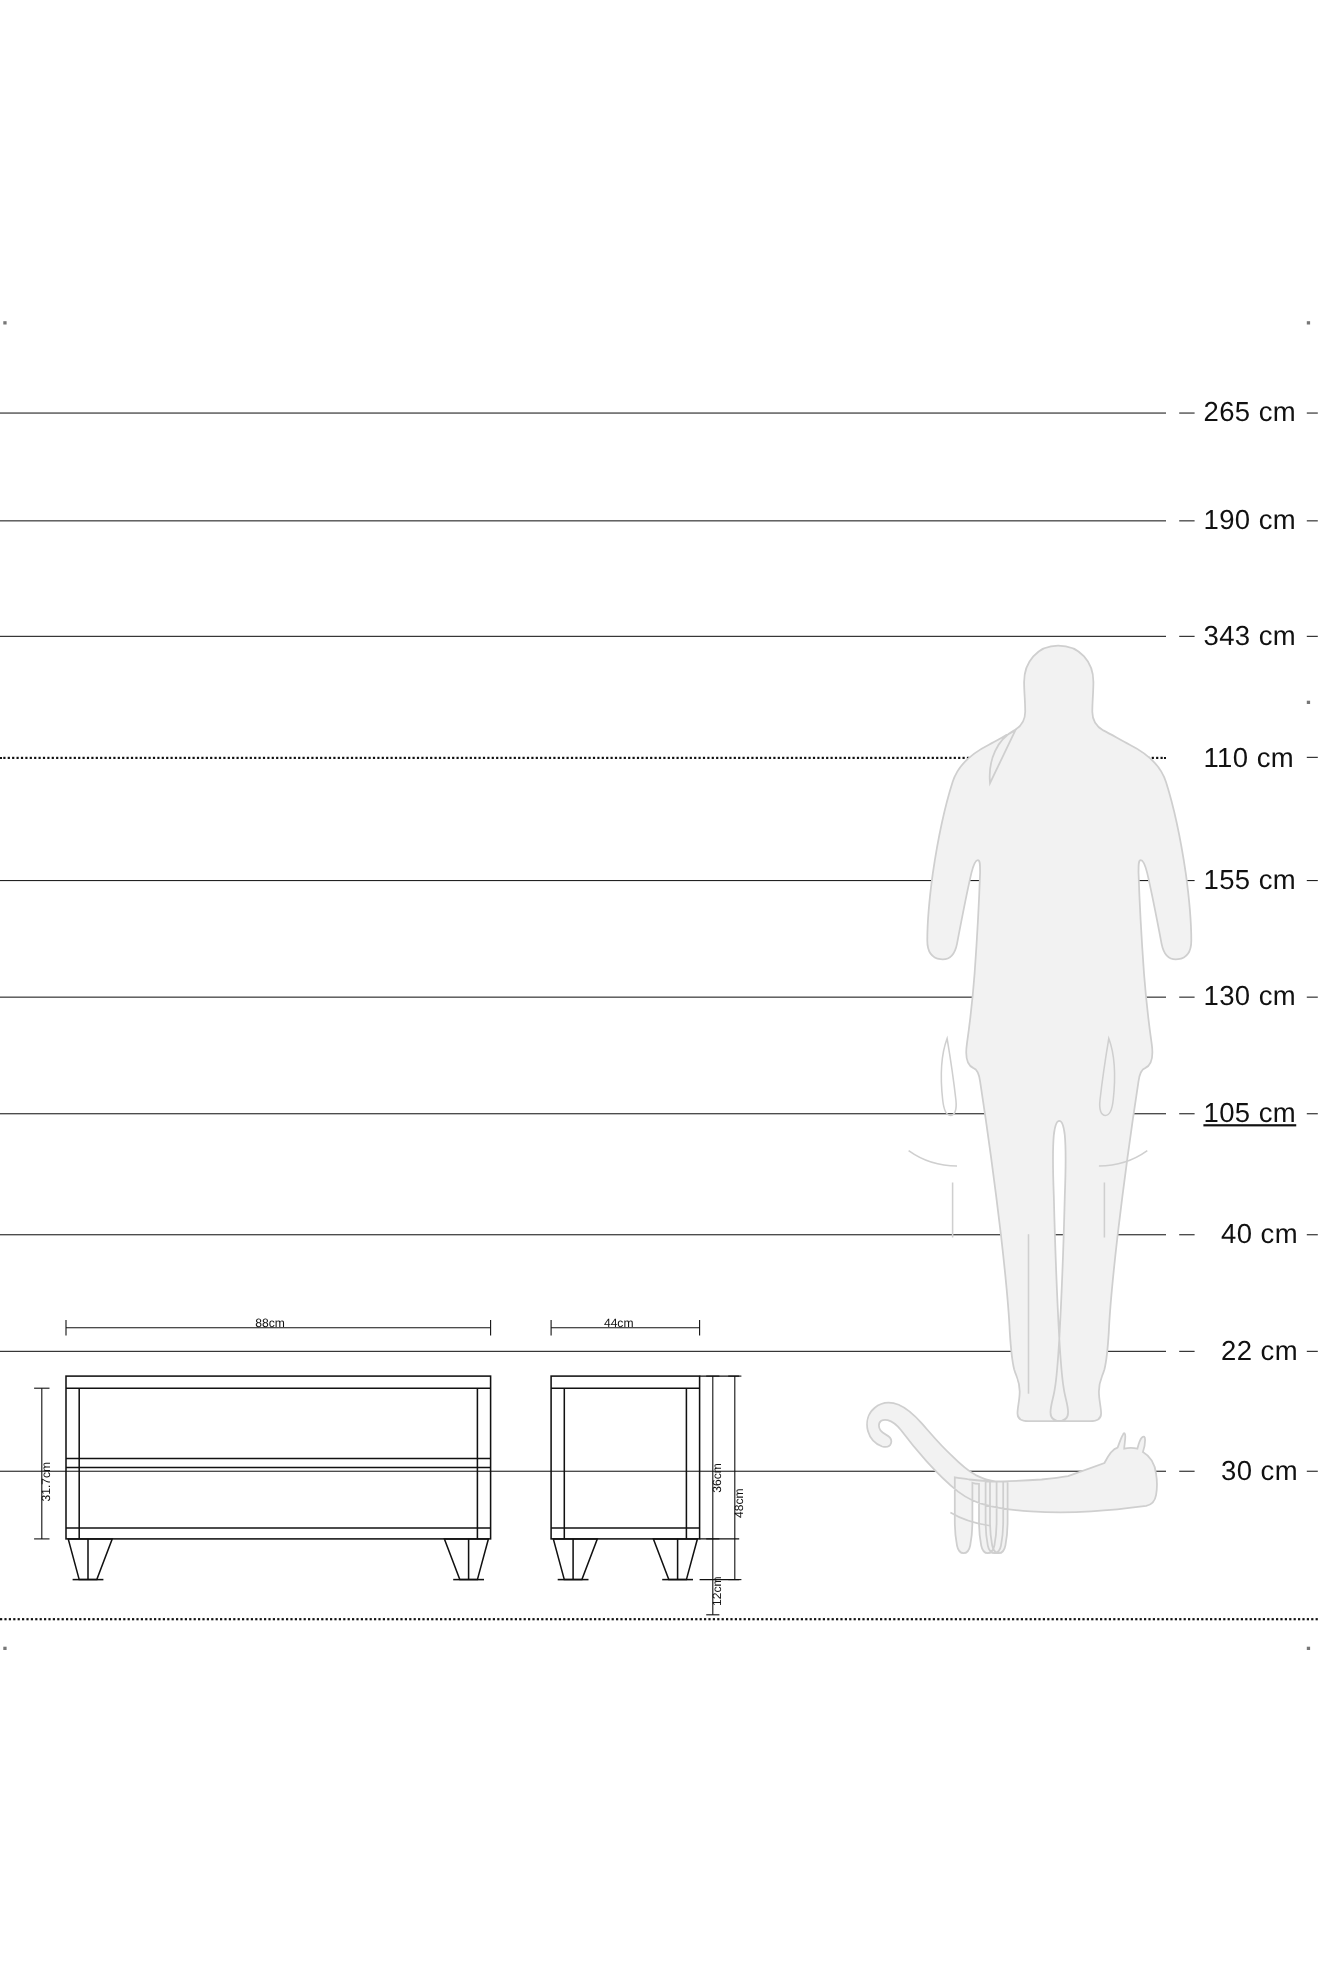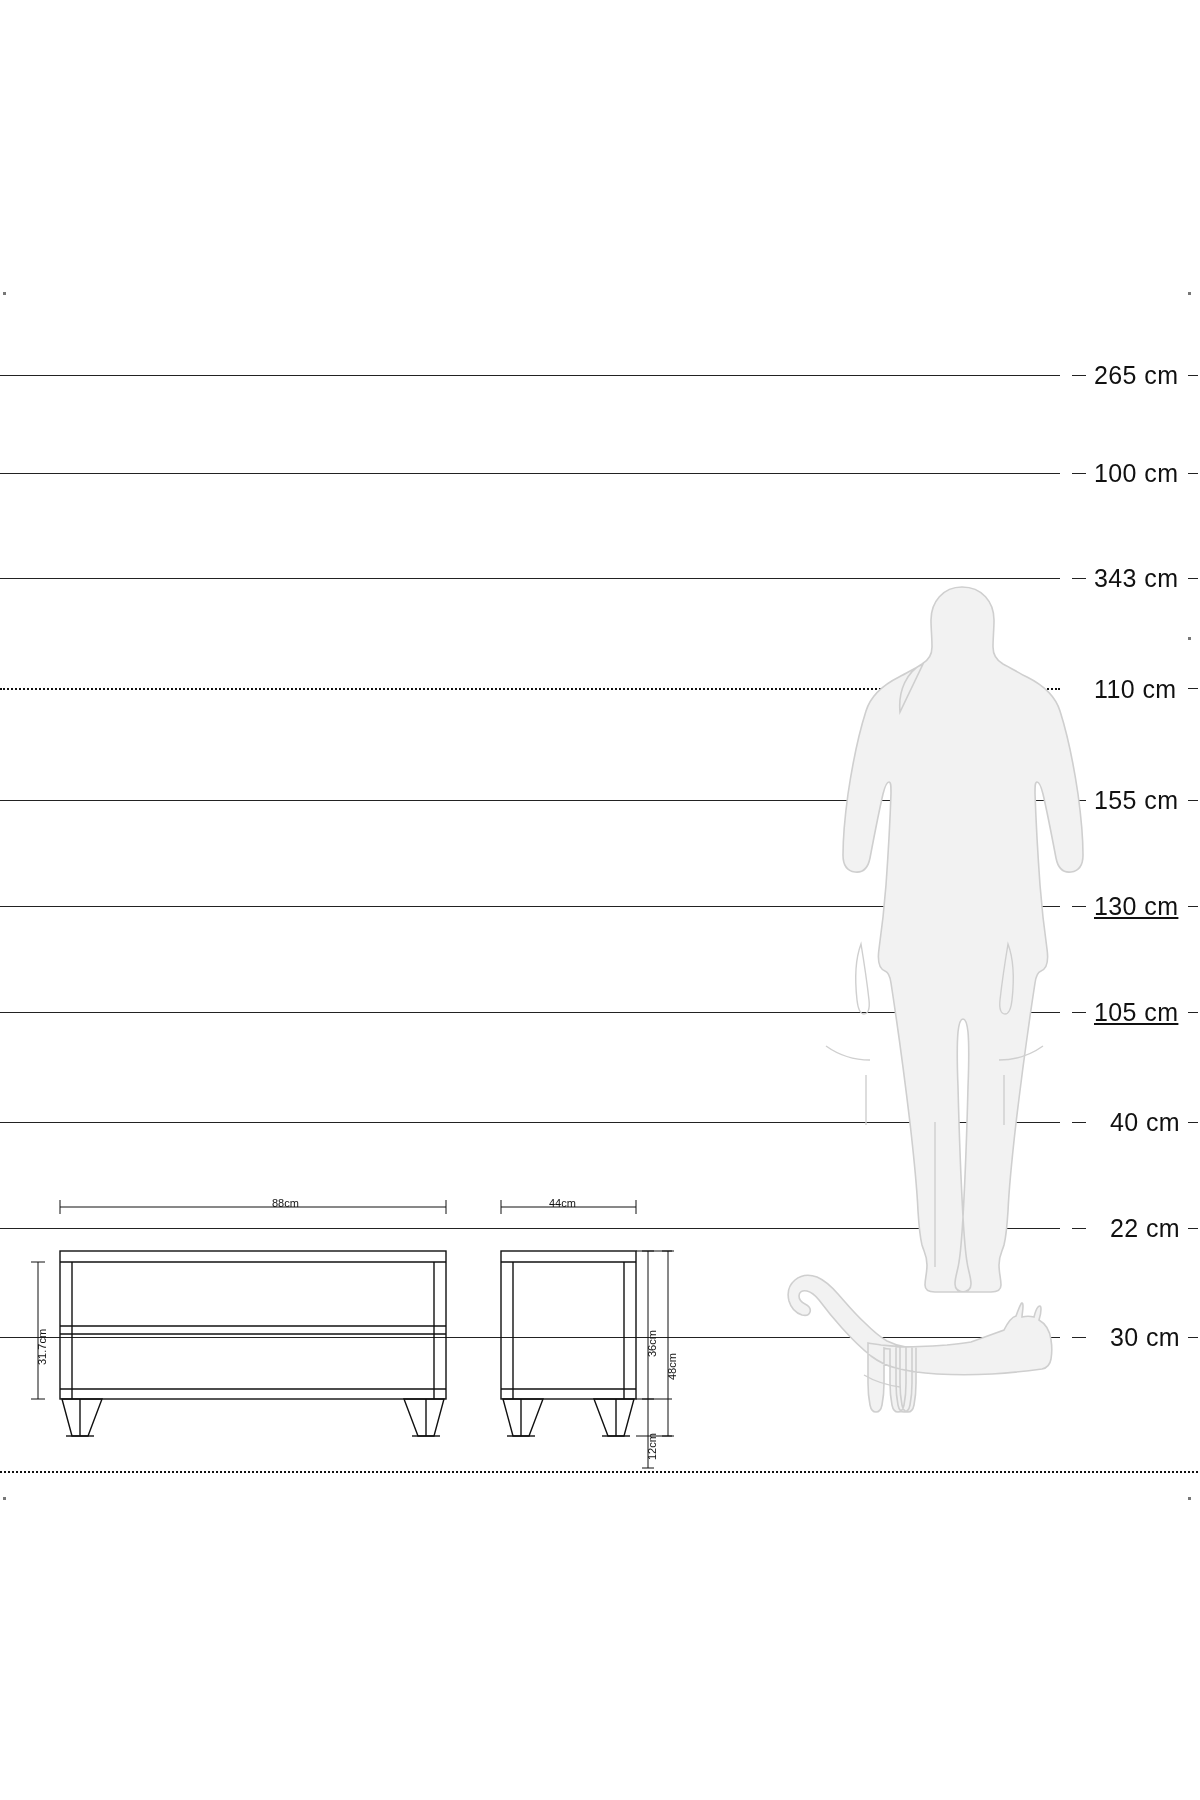--- a/index.html
+++ b/index.html
@@ -79,40 +79,40 @@
   <div class="corner-dot" style="left:3px; top:1497px;"></div>
   <div class="corner-dot" style="left:1188px; top:1497px;"></div>
 
   <div class="scale-line" style="left:0px; top:375px; width:1060px;"></div>
   <div class="tick-dash" style="left:1072px; top:375px;"></div>
   <div class="scale-label" style="left:1094px; top:361px;">265 cm</div>
   <div class="tick-dash" style="left:1188px; top:375px; width:10px;"></div>
 
   <div class="scale-line" style="left:0px; top:473px; width:1060px;"></div>
   <div class="tick-dash" style="left:1072px; top:473px;"></div>
-  <div class="scale-label" style="left:1094px; top:459px;">100 cm</div>
+  <div class="scale-label" style="left:1094px; top:459px;">190 cm</div>
   <div class="tick-dash" style="left:1188px; top:473px; width:10px;"></div>
 
   <div class="scale-line" style="left:0px; top:578px; width:1060px;"></div>
   <div class="tick-dash" style="left:1072px; top:578px;"></div>
   <div class="scale-label" style="left:1094px; top:564px;">343 cm</div>
   <div class="tick-dash" style="left:1188px; top:578px; width:10px;"></div>
 
   <div class="scale-line dotted" style="left:0px; top:688px; width:1060px;"></div>
   <div class="scale-label" style="left:1094px; top:675px;">110 cm</div>
   <div class="tick-dash" style="left:1188px; top:688px; width:10px;"></div>
 
   <div class="scale-line" style="left:0px; top:800px; width:1060px;"></div>
   <div class="tick-dash" style="left:1072px; top:800px;"></div>
   <div class="scale-label" style="left:1094px; top:786px;">155 cm</div>
   <div class="tick-dash" style="left:1188px; top:800px; width:10px;"></div>
 
   <div class="scale-line" style="left:0px; top:906px; width:1060px;"></div>
   <div class="tick-dash" style="left:1072px; top:906px;"></div>
-  <div class="scale-label" style="left:1094px; top:892px;text-decoration:underline;">130 cm</div>
+  <div class="scale-label" style="left:1094px; top:892px;">130 cm</div>
   <div class="tick-dash" style="left:1188px; top:906px; width:10px;"></div>
 
   <div class="scale-line" style="left:0px; top:1012px; width:1060px;"></div>
   <div class="tick-dash" style="left:1072px; top:1012px;"></div>
   <div class="scale-label" style="left:1094px; top:998px;text-decoration:underline;">105 cm</div>
   <div class="tick-dash" style="left:1188px; top:1012px; width:10px;"></div>
 
   <div class="scale-line" style="left:0px; top:1122px; width:1060px;"></div>
   <div class="tick-dash" style="left:1072px; top:1122px;"></div>
   <div class="scale-label" style="left:1110px; top:1108px;">40 cm</div>
@@ -334,20 +334,20 @@
 
       <line x1="648" y1="1399" x2="648" y2="1468"></line>
       <line x1="642" y1="1468" x2="654" y2="1468"></line>
 
       <line x1="636" y1="1251" x2="672" y2="1251" stroke-dasharray="0"></line>
       <line x1="636" y1="1399" x2="672" y2="1399"></line>
       <line x1="636" y1="1436" x2="672" y2="1436"></line>
     </g>
   </svg>
 
-  <div class="dim-text" style="left:232px; top:1197px;margin-left:40px;">88cm</div>
+  <div class="dim-text" style="left:232px; top:1197px;">88cm</div>
   <div class="dim-text" style="left:549px; top:1197px;">44cm</div>
   <div class="dim-text vertical" style="left:36px; top:1365px;">31.7cm</div>
   <div class="dim-text vertical" style="left:646px; top:1357px;">36cm</div>
   <div class="dim-text vertical" style="left:666px; top:1380px;">48cm</div>
   <div class="dim-text vertical" style="left:646px; top:1460px;">12cm</div>
 
 </div>
 
 </body></html>

